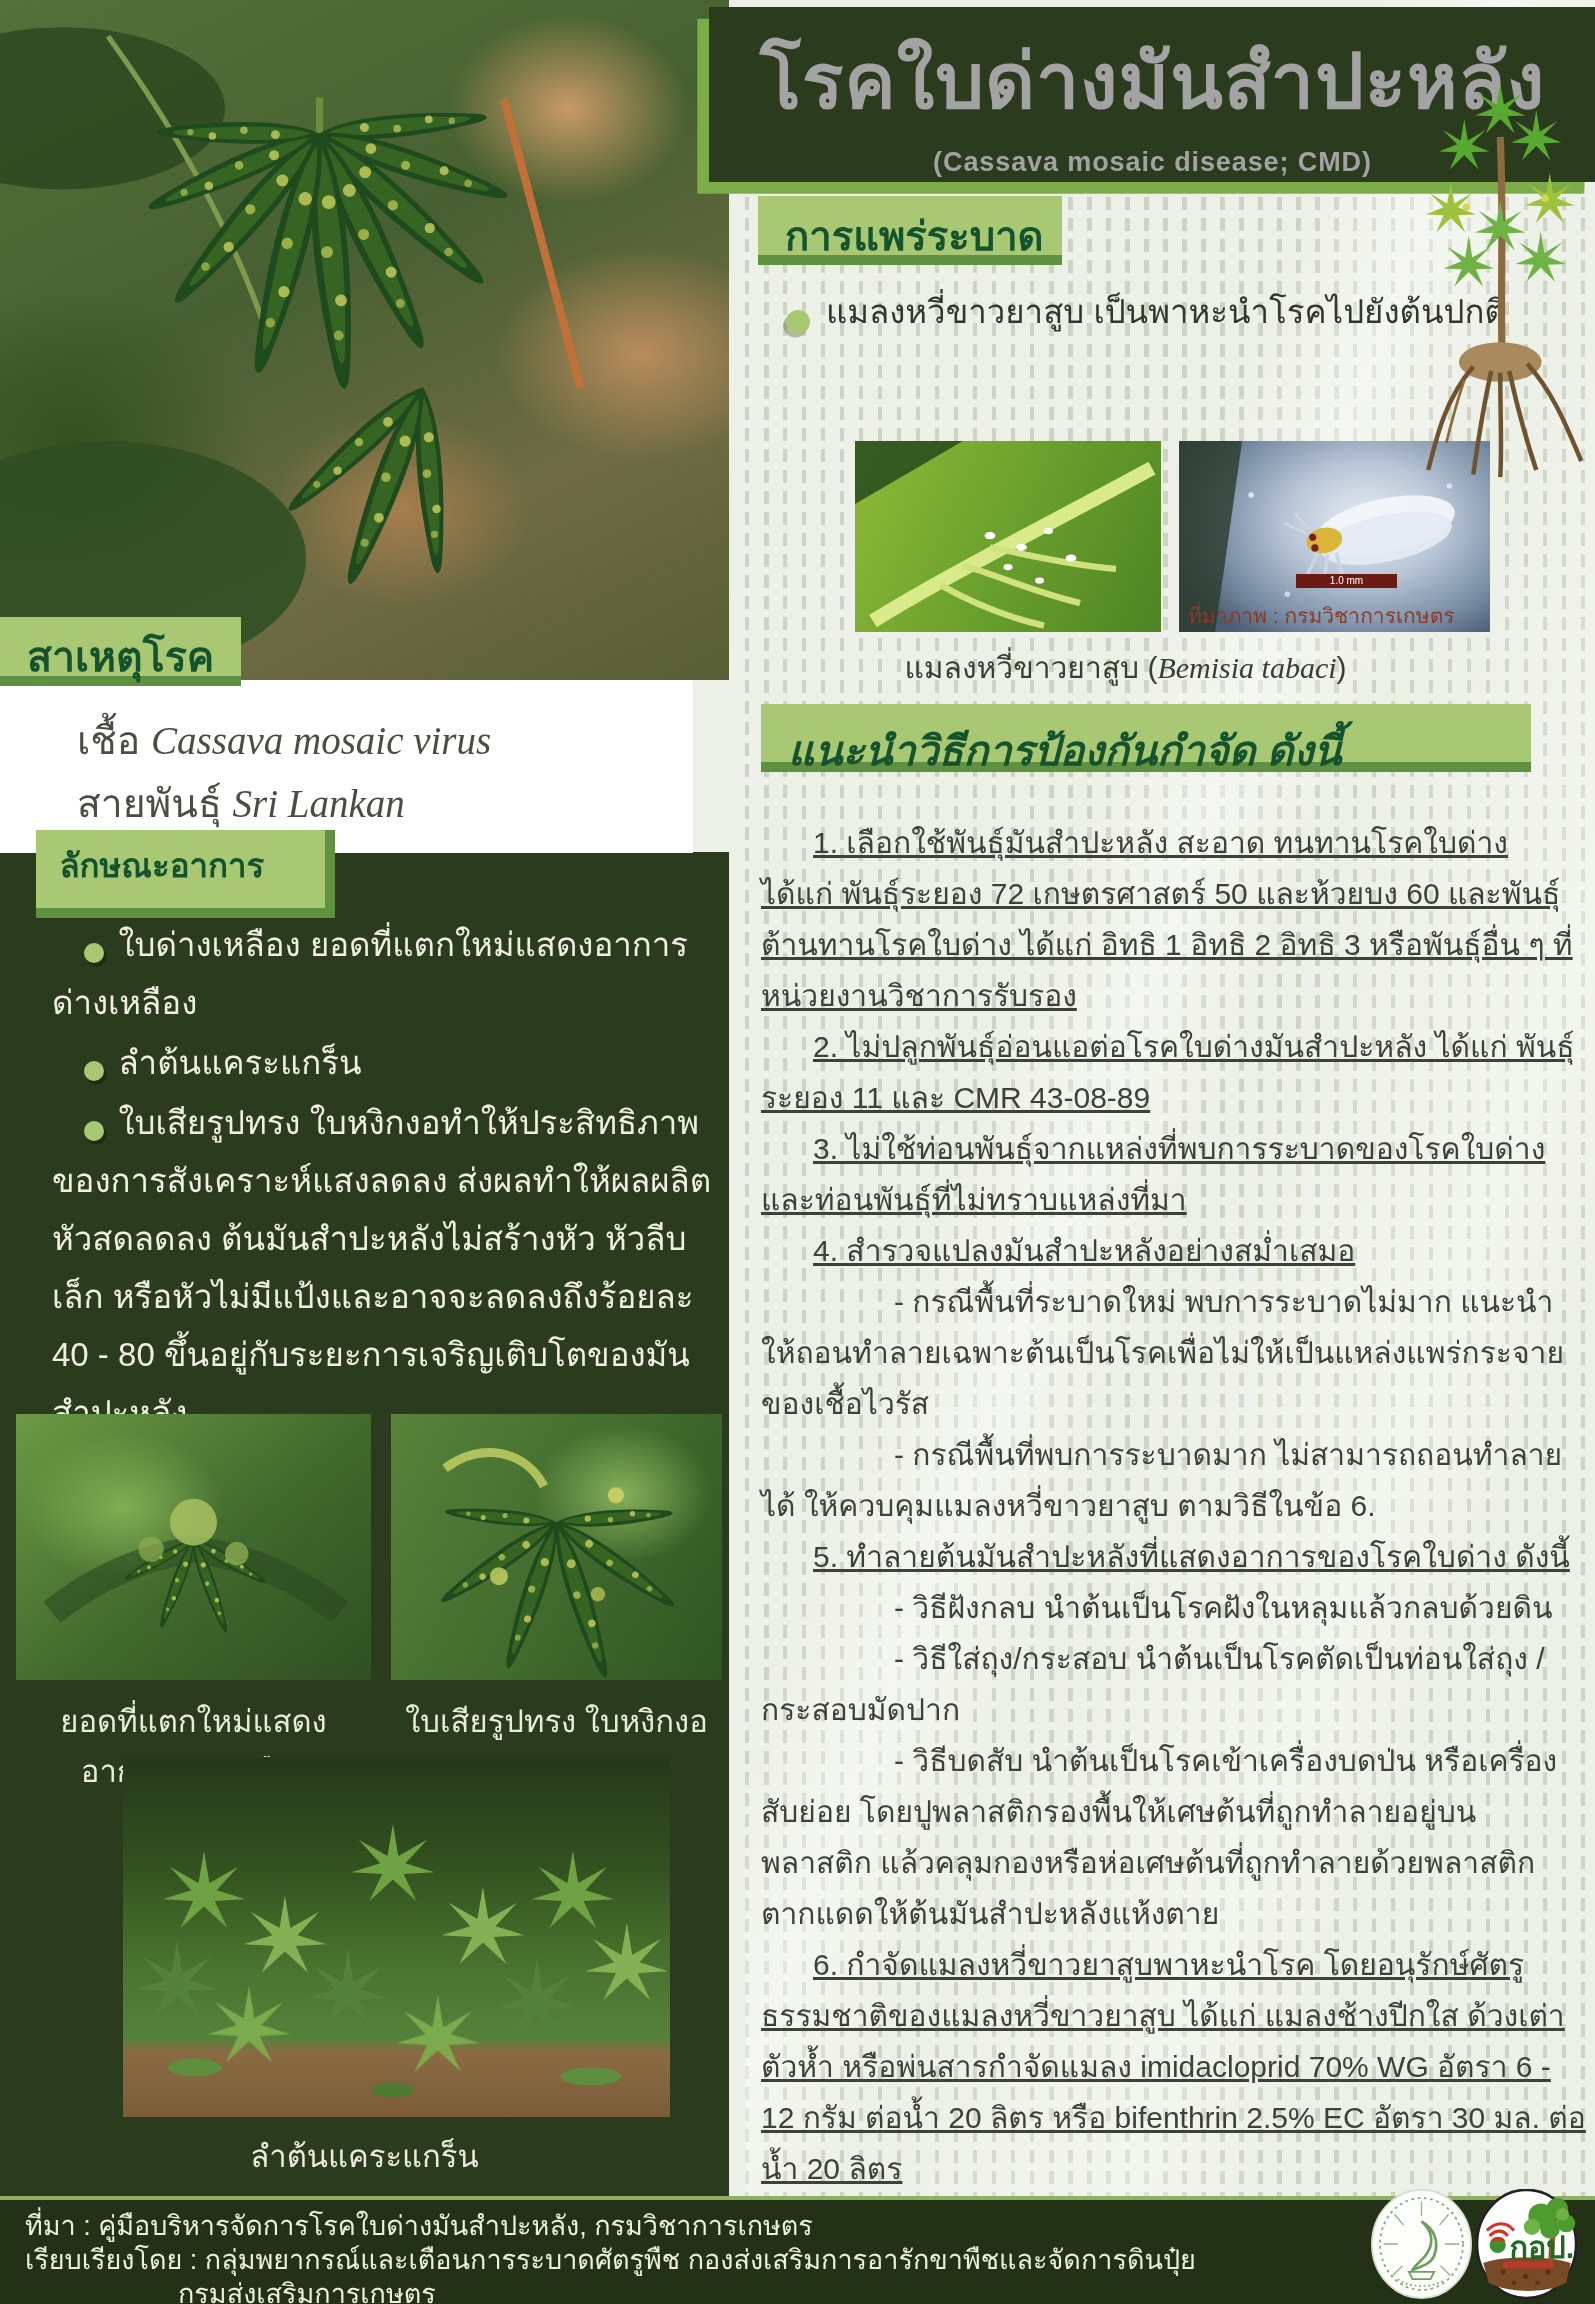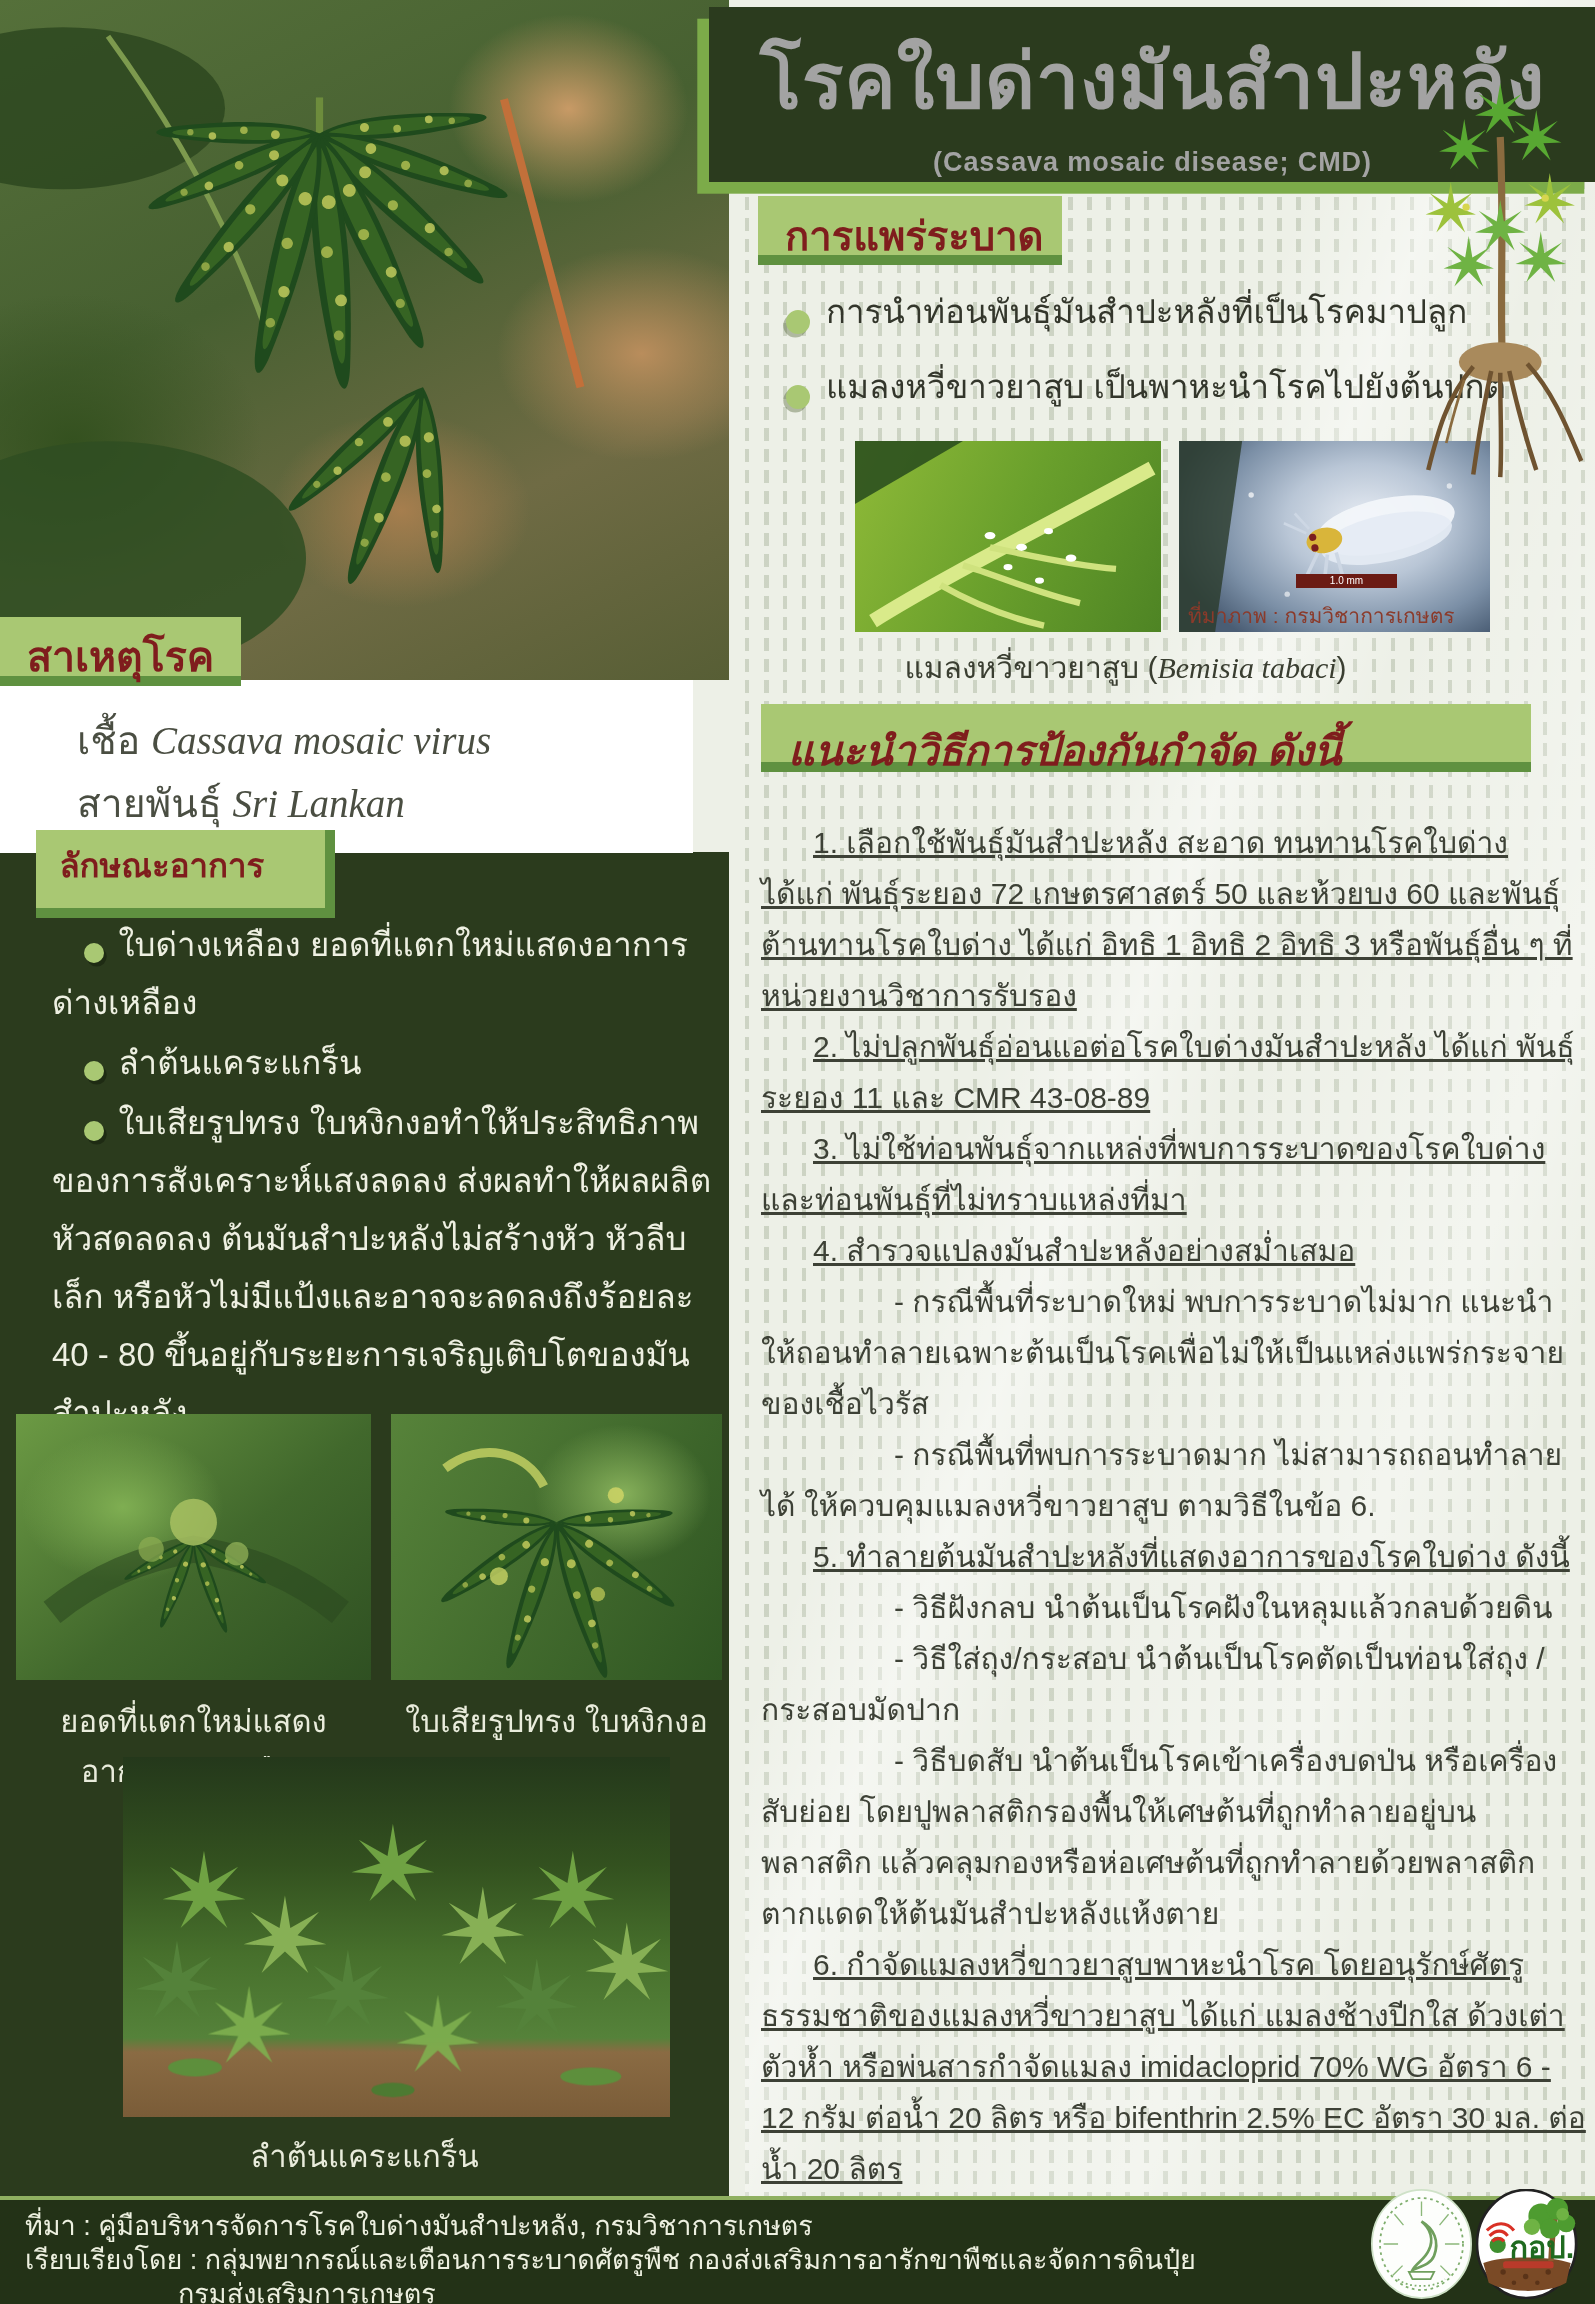--- a/index.html
+++ b/index.html
@@ -10,21 +10,21 @@
   
   .bg-pattern{position:absolute;left:745px;top:0;width:851px;height:2196px;z-index:1;
     background-image:
       repeating-linear-gradient(180deg,#edf0e7 0 8px,rgba(0,0,0,0) 8px 21px),
       repeating-linear-gradient(90deg,rgba(152,165,138,.38) 0 4.5px,rgba(0,0,0,0) 4.5px 19px);}
   .bg-streak{position:absolute;left:745px;top:0;width:851px;height:2196px;z-index:1;
     background:linear-gradient(110deg,rgba(255,255,255,0) 38%,rgba(255,255,255,.45) 46%,
       rgba(255,255,255,0) 54%,rgba(255,255,255,.35) 72%,rgba(255,255,255,0) 80%);}
 
   
-  .glabel{position:absolute;z-index:5;background:#a9c873;color:#7f1d1d;font-weight:bold;
+  .glabel{position:absolute;z-index:5;background:#a9c873;color:#14532d;font-weight:bold;
           border-bottom:10.8px solid #5f9140;}
   .glabel span{display:block;}
 
   
   .photo-main{position:absolute;left:0;top:0;width:729px;height:680px;z-index:2;
     background:
       radial-gradient(171px 135px at 78% 16%,#c89a66 0%,rgba(200,154,102,0) 70%),
       radial-gradient(207px 153px at 88% 52%,#b98d5c 0%,rgba(185,141,92,0) 70%),
       radial-gradient(180px 135px at 55% 75%,#a67e4e 0%,rgba(166,126,78,0) 72%),
       radial-gradient(252px 198px at 10% 65%,#34511f 0%,rgba(52,81,31,0) 75%),
@@ -278,21 +278,20 @@
       <path d="M70,315 C40,350 30,390 20,430 M90,320 C80,365 75,400 70,435 M110,320 C120,365 130,400 140,430 M130,312 C160,345 175,385 190,420 M100,322 C100,370 102,405 100,438" stroke="#6f5330" stroke-width="5" fill="none"></path>
       <path d="M60,330 C50,360 45,380 40,400" stroke="#8a6b3f" stroke-width="3" fill="none"></path>
     </svg>
   </div>
 
   <div class="glabel label-spread">
     <span>การแพร่ระบาด</span>
   </div>
 
   <div class="spread-list">
-    <div class="spread-bullet"><span class="ring2"></span><span>การนำท่อนพันธุ์มันสำปะหลังที่เป็นโรคมาปลูก</span></div>
     <div class="spread-bullet"><span class="ring2"></span><span>แมลงหวี่ขาวยาสูบ เป็นพาหะนำโรคไปยังต้นปกติ</span></div>
   </div>
 
   <div class="wf-photo wf-leaf">
     <svg width="306" height="191" viewBox="0 0 340 212">
       <path d="M0,0 L120,0 L0,70 Z" fill="#274a1d" opacity="0.85"></path>
       <path d="M20,200 C100,150 220,90 330,30" stroke="#d9ea8a" stroke-width="16" fill="none"></path>
       <path d="M120,138 C160,150 200,168 250,180 M150,118 C190,126 240,138 290,142 M95,160 C130,180 170,196 210,205" stroke="#cfe27e" stroke-width="7" fill="none"></path>
       <g fill="#ffffff">
           <ellipse cx="150" cy="105" rx="6" ry="4"></ellipse>

